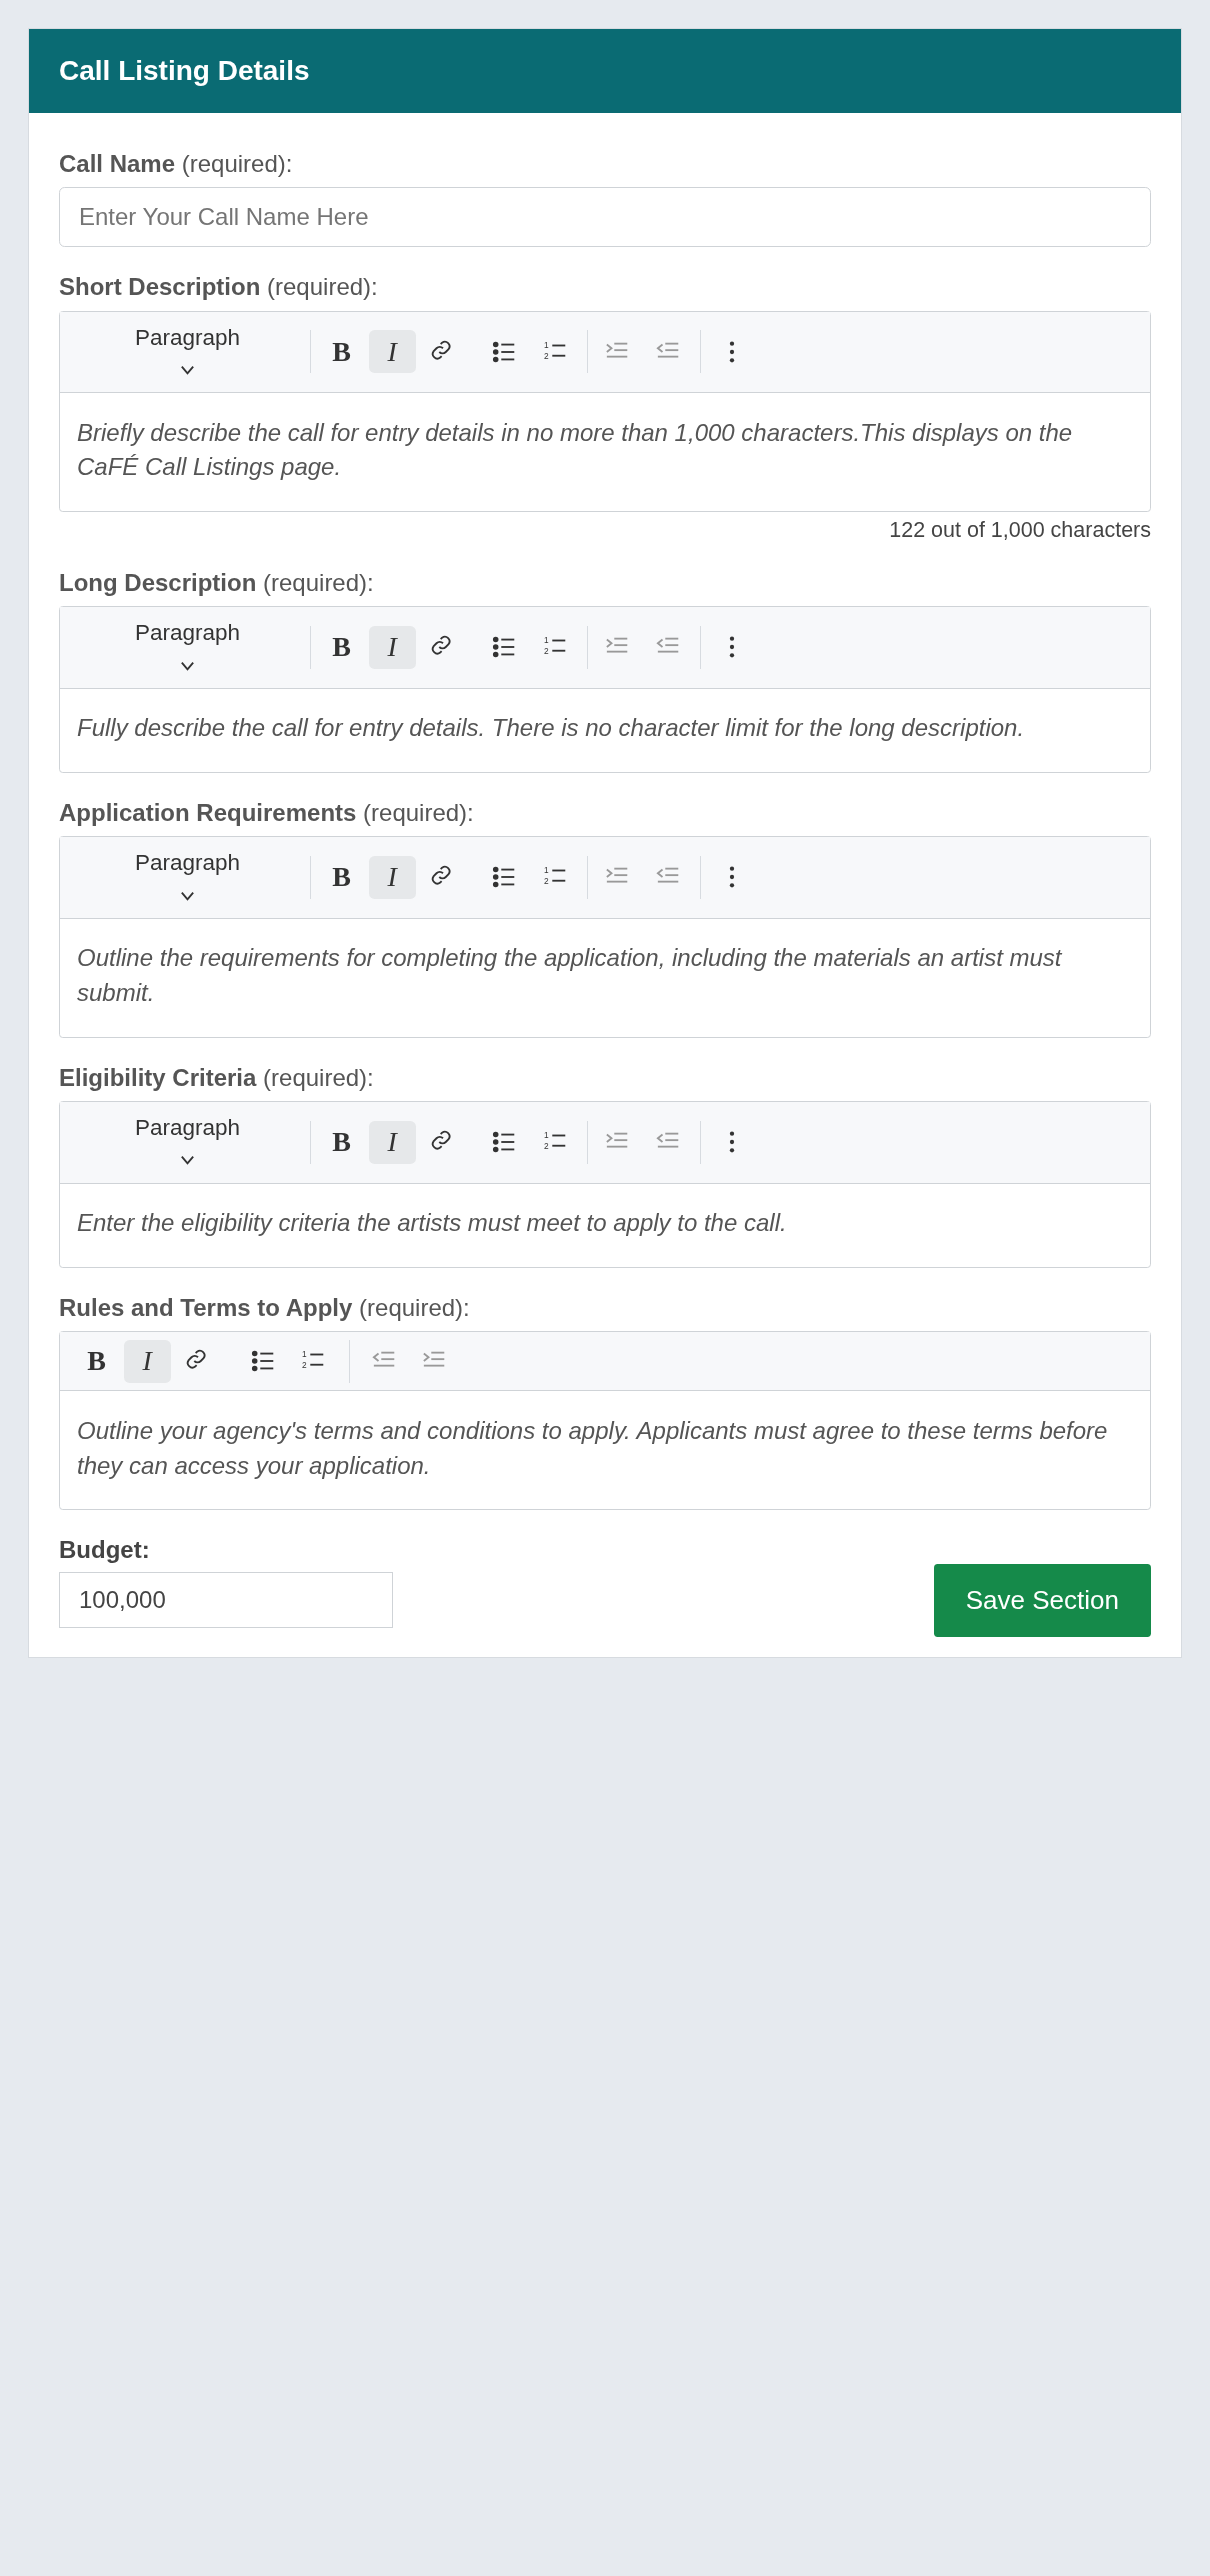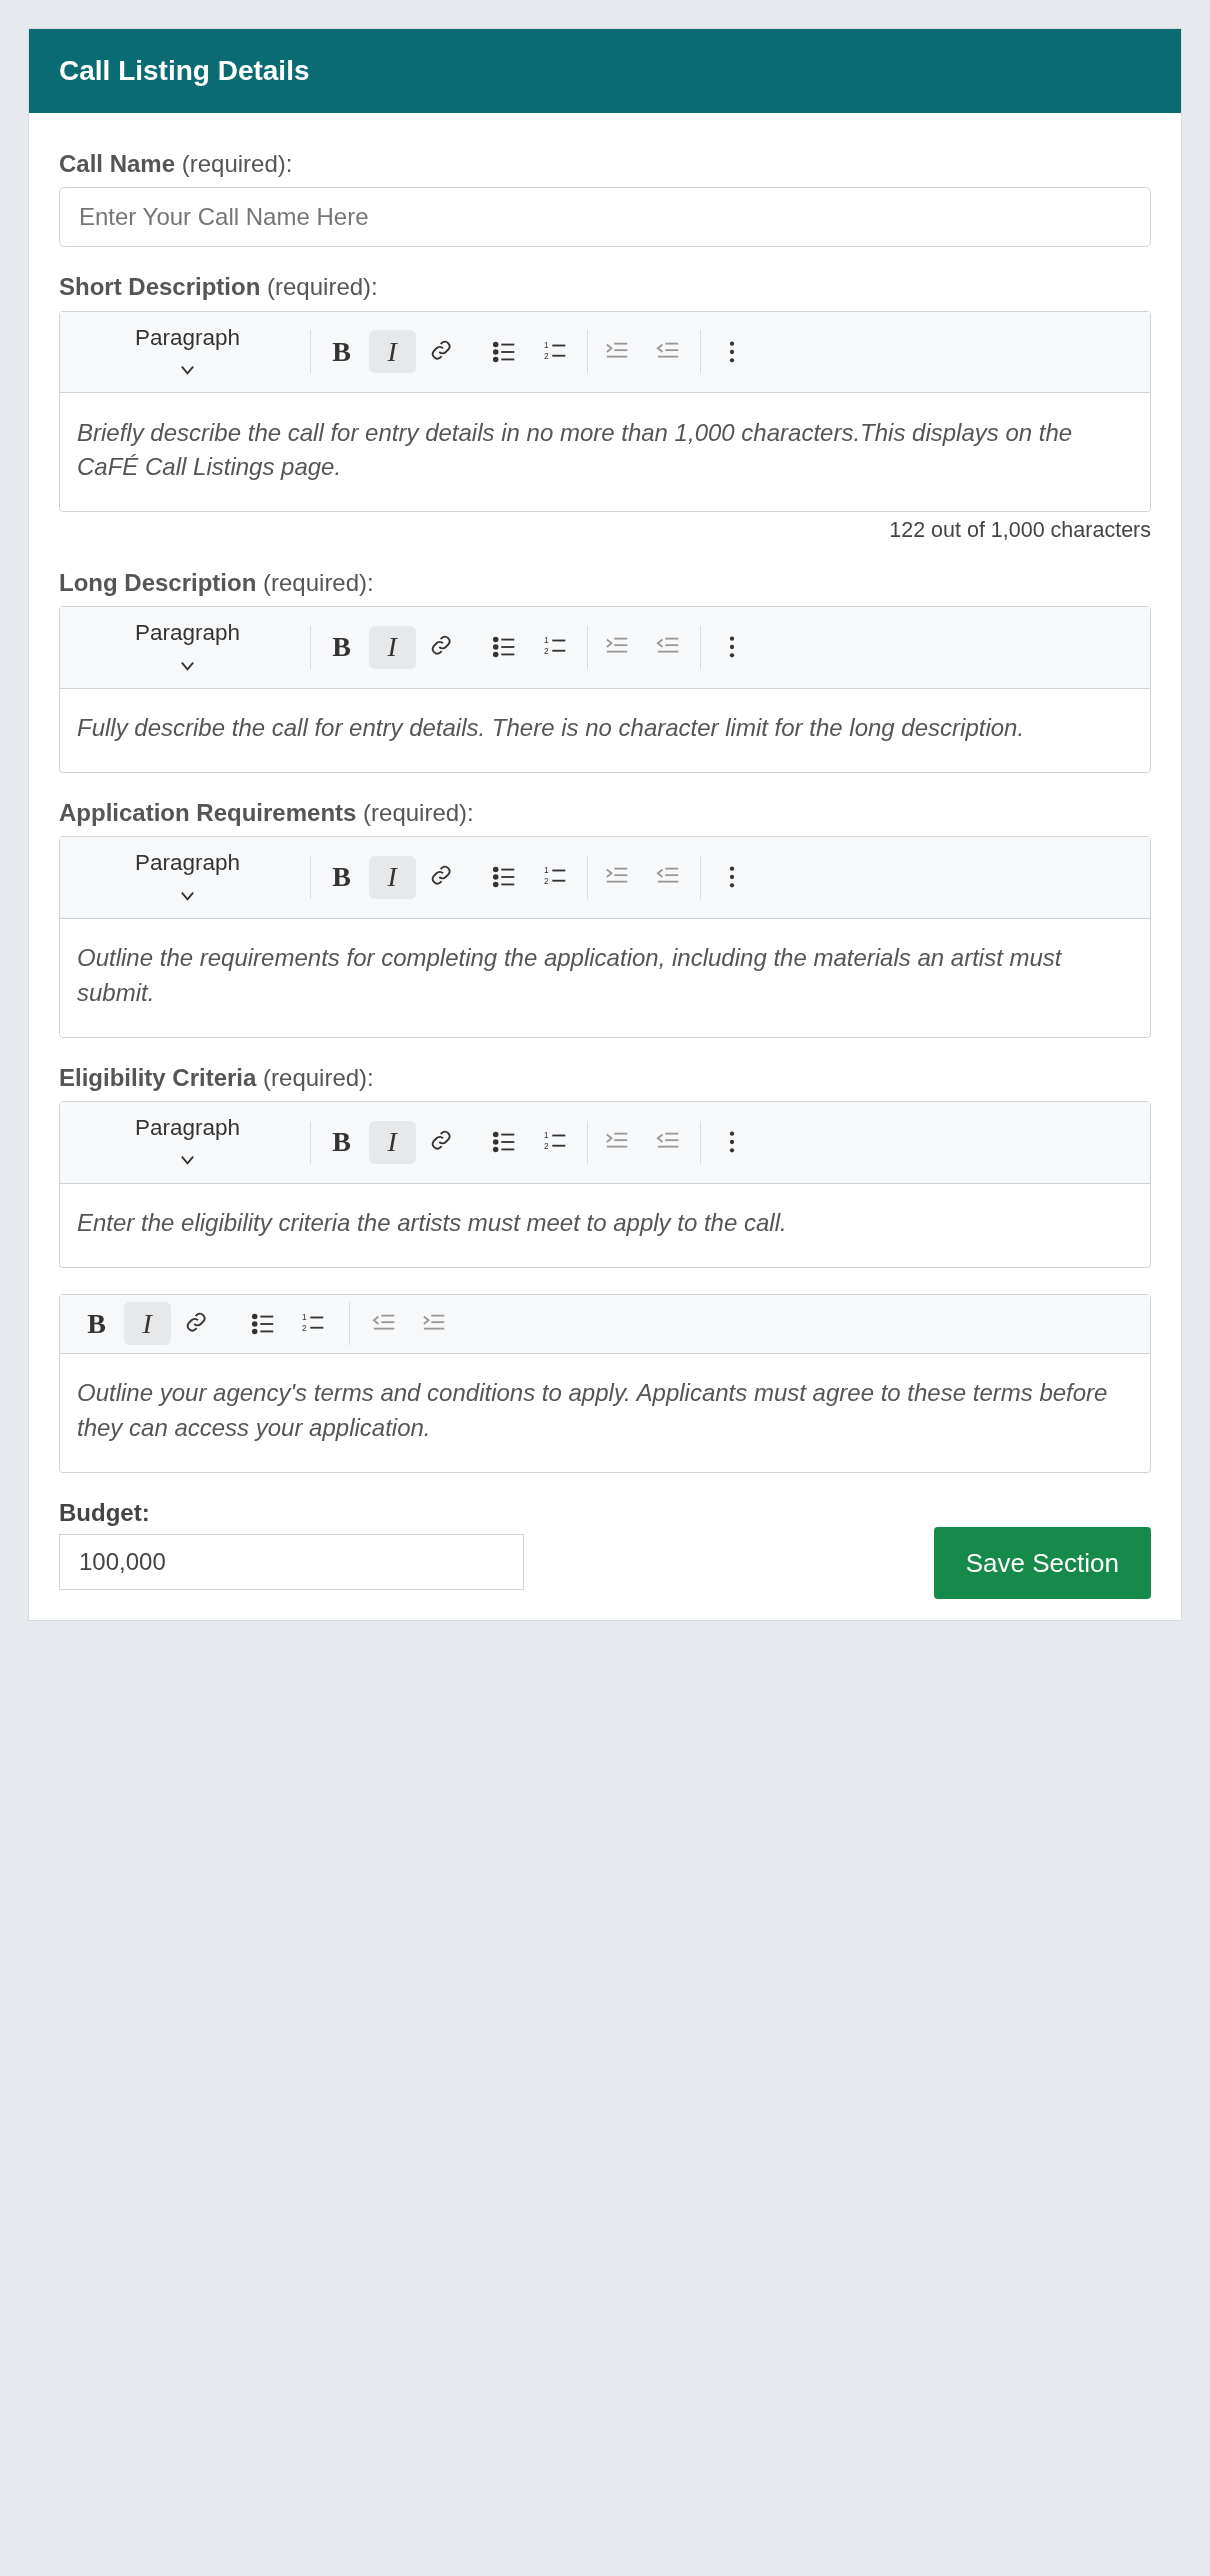--- a/index.html
+++ b/index.html
@@ -129,21 +129,21 @@
     align-items: flex-start;
     gap: 19px;
   }
   .budget-block { flex: 0 0 auto; }
   .budget-label { font-size: 24px; font-weight: 700; color: #444; margin-bottom: 7.5px; }
   .budget-input {
     border: 0.9px solid #cfd3d7;
     padding: 13px 19px;
     font-size: 24px;
     color: #444;
-    width: 465px;
+    width: 334px;
   }
   .save-btn {
     background: #158a4a;
     color: #fff;
     border: none;
     font-size: 26px;
     padding: 20.6px 32px;
     border-radius: 3.7px;
     cursor: pointer;
     margin-top: 28px;
@@ -465,20 +465,24 @@
                   <use href="#ico-more"></use>
                 </svg>
               </div>
           </div>
         </div>
         <div class="rte-content">Enter the eligibility criteria the artists must meet to apply to the call.</div>
       </div>
     </div>
 
     <div class="field-block">
+      <div class="field-label">
+        <b>Rules and Terms to Apply</b>
+        <span>(required)</span><span>:</span>
+      </div>
       <div class="rte">
         <div class="rte-toolbar simple">
           <div class="toolbar-group">
             <div class="tb-btn bold-txt">B</div>
             <div class="tb-btn ital-txt">I</div>
             <div class="tb-btn">
                 <svg viewBox="0 0 28 28" class="stroke-dark">
                   <use href="#ico-link"></use>
                 </svg>
               </div>

